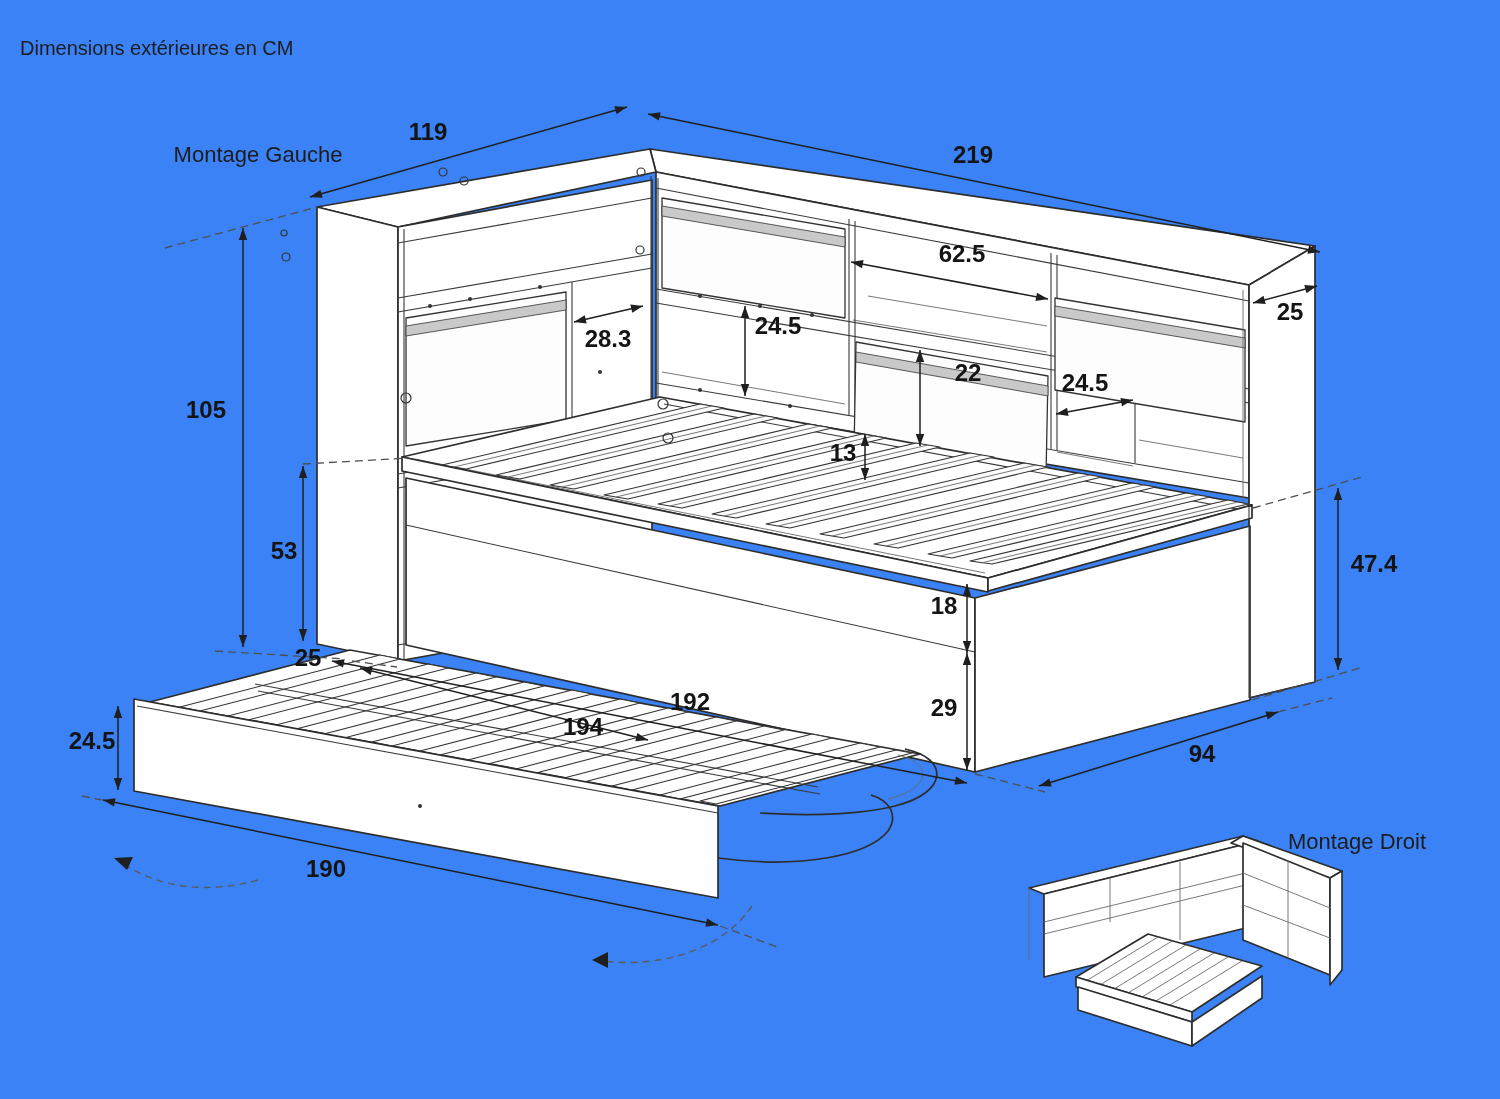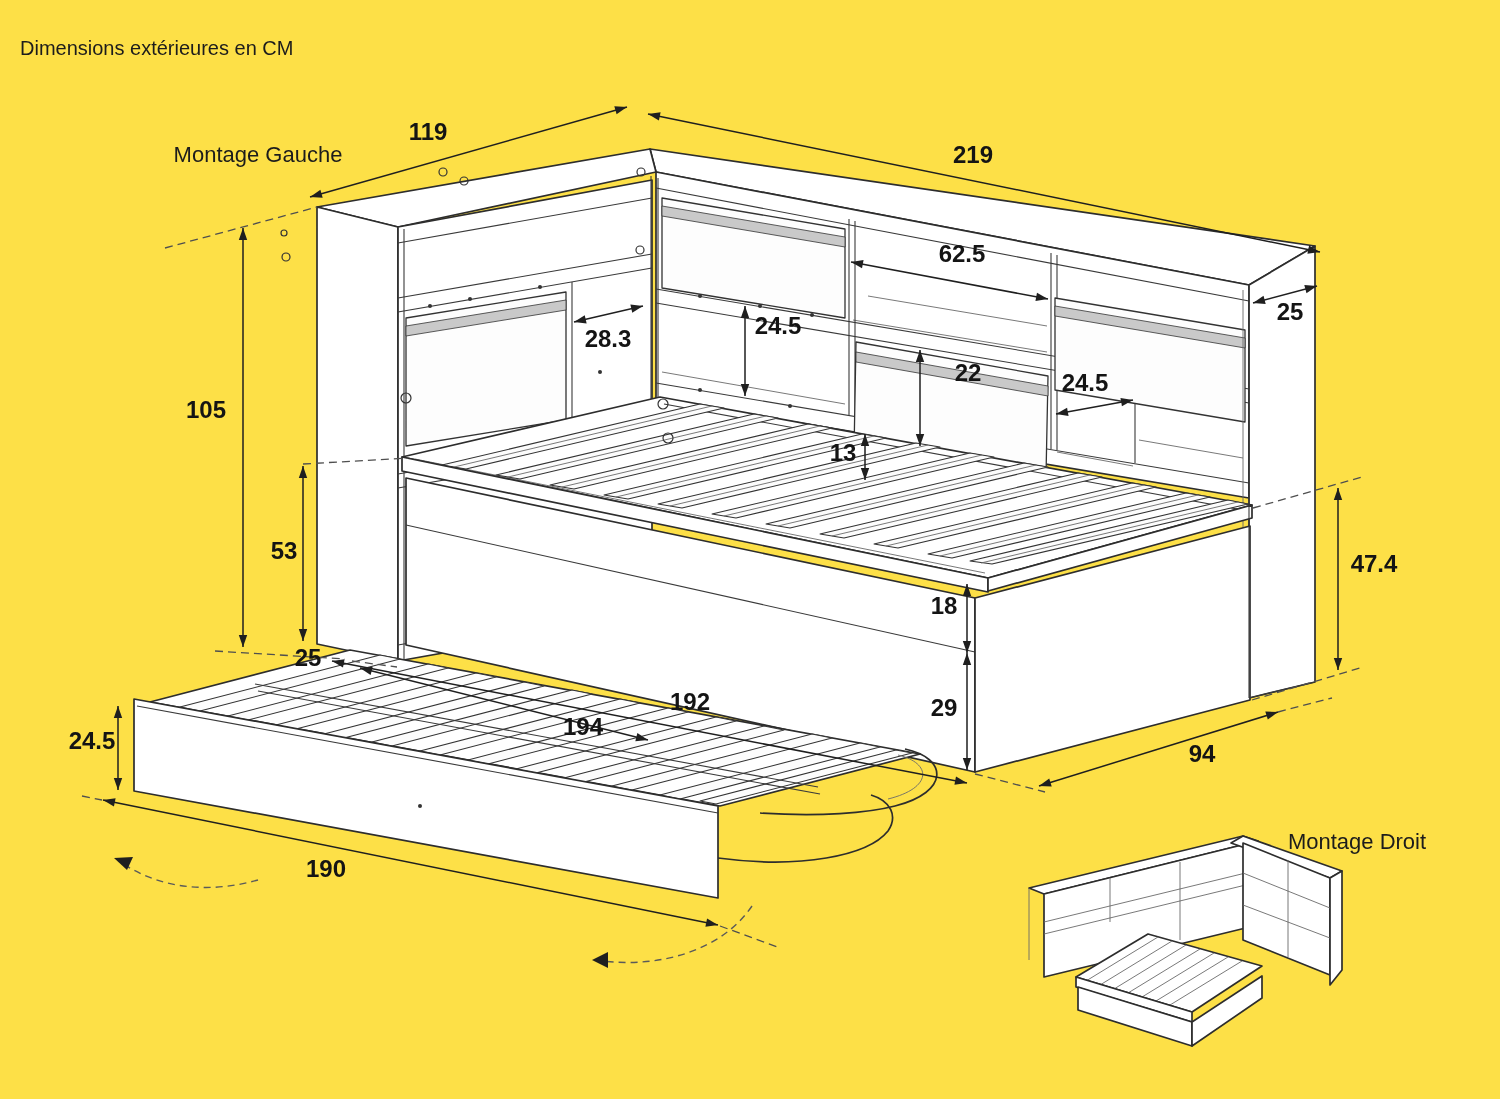--- a/index.html
+++ b/index.html
@@ -1,16 +1,16 @@
 <!DOCTYPE html>
 <html><head>
 <meta charset="utf-8">
 <style>
   html,body{margin:0;padding:0;background:#ffffff;}
-  .stage{position:relative;width:1500px;height:1099px;background:#fde047;overflow:hidden;
+  .stage{position:relative;width:1500px;height:1099px;background:#3b82f6;overflow:hidden;
          font-family:"Liberation Sans",sans-serif;}
   svg{display:block}
   .title-text{font-size:20px;font-weight:400;fill:#1c1c1c;}
   .view-label{font-size:22px;font-weight:400;fill:#1c1c1c;}
   .dim-label{font-size:24px;font-weight:700;fill:#141414;}
   .outline{fill:none;stroke:#2d2d2d;stroke-width:1.7;stroke-linejoin:round;}
   .face{fill:#ffffff;stroke:#2d2d2d;stroke-width:1.7;stroke-linejoin:round;}
   .panel{fill:#fdfdfd;stroke:#333333;stroke-width:1.3;stroke-linejoin:round;}
   .inner{fill:none;stroke:#3a3a3a;stroke-width:1.1;}
   .faint{fill:none;stroke:#6a6a6a;stroke-width:0.9;}

